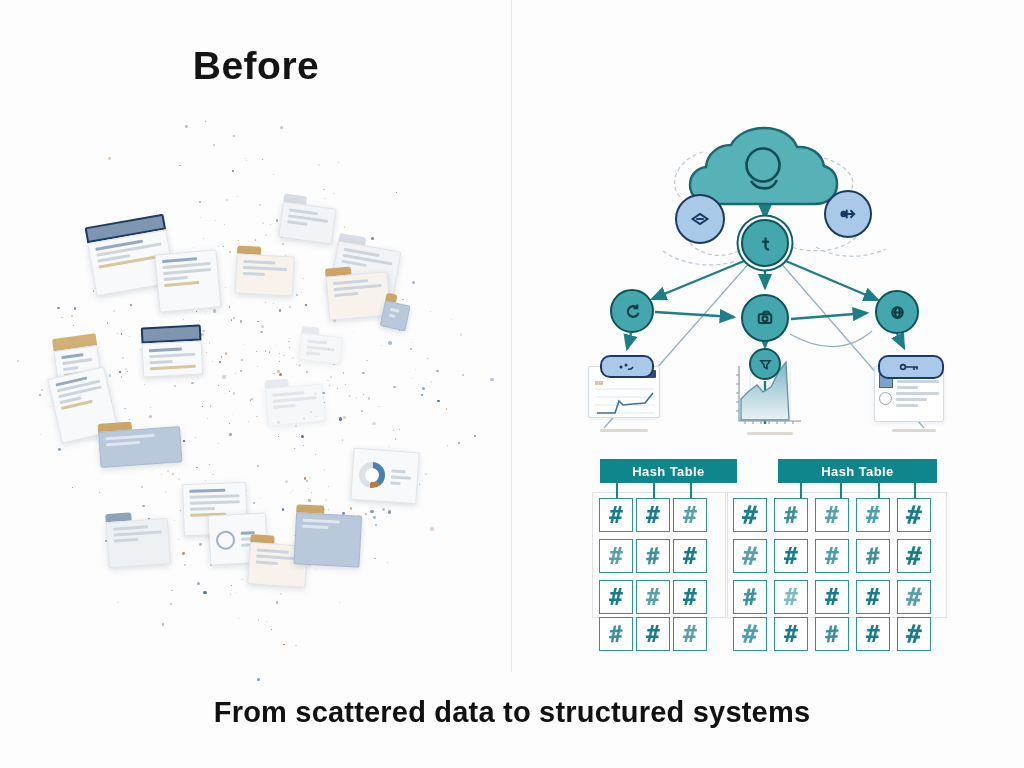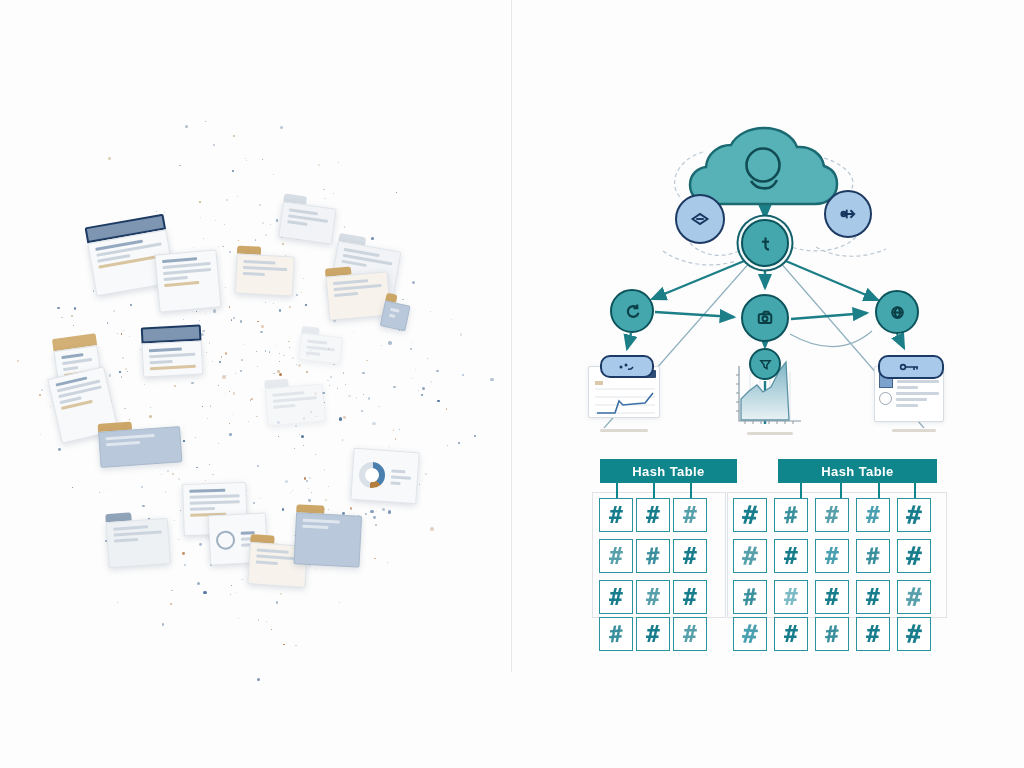--- a/index.html
+++ b/index.html
@@ -70,20 +70,21 @@
   .cell:nth-child(5n) .g{opacity:.85;transform:rotate(-4deg);}
   .cell:nth-child(7n) .g{color:#4aa0b0;}
 </style>
 </head>
 <body>
 
 <div class="stage">
 
   <div class="divider"></div>
 
+  <div class="half-title left">Before</div>
 
   <div id="confetti">
       <div class="dot" style="left: 199.9px; top: 217px; width: 1.4px; height: 1.4px; background: rgb(107, 135, 168); opacity: 0.31;"></div>
       <div class="dot" style="left: 382.1px; top: 508.1px; width: 2.5px; height: 2.5px; background: rgb(143, 166, 189); opacity: 0.59;"></div>
       <div class="dot" style="left: 178.2px; top: 477.6px; width: 2px; height: 2px; background: rgb(107, 135, 168); opacity: 0.27;"></div>
       <div class="dot" style="left: 177.6px; top: 538.6px; width: 1px; height: 1px; background: rgb(176, 106, 51); opacity: 0.41;"></div>
       <div class="dot" style="left: 271.4px; top: 628.5px; width: 1px; height: 1px; background: rgb(176, 106, 51); opacity: 0.9;"></div>
       <div class="dot" style="left: 301.1px; top: 519.6px; width: 1.4px; height: 1.4px; background: rgb(157, 179, 198); opacity: 0.67;"></div>
       <div class="dot" style="left: 163.6px; top: 212.2px; width: 1.1px; height: 1.1px; background: rgb(143, 166, 189); opacity: 0.47;"></div>
       <div class="dot" style="left: 212.3px; top: 473.6px; width: 1.4px; height: 1.4px; background: rgb(194, 162, 122); opacity: 0.59;"></div>
@@ -931,13 +932,14 @@
       </div>
       <div class="stem" style="left: 616px; top: 483px;"></div>
       <div class="stem" style="left: 653px; top: 483px;"></div>
       <div class="stem" style="left: 690px; top: 483px;"></div>
       <div class="stem" style="left: 800px; top: 483px;"></div>
       <div class="stem" style="left: 840px; top: 483px;"></div>
       <div class="stem" style="left: 878px; top: 483px;"></div>
       <div class="stem" style="left: 914px; top: 483px;"></div>
     </div>
 
+  <div class="caption">From scattered data to structured systems</div>
 </div>
 
 </body></html>

